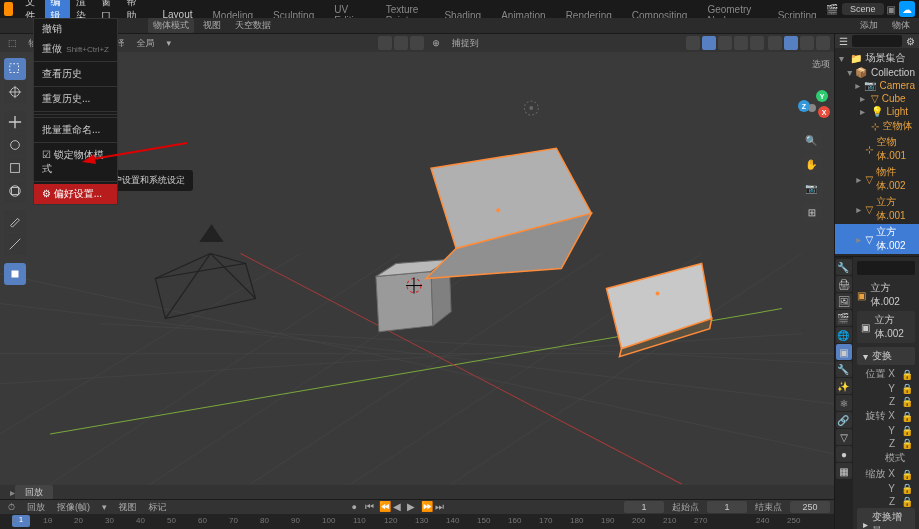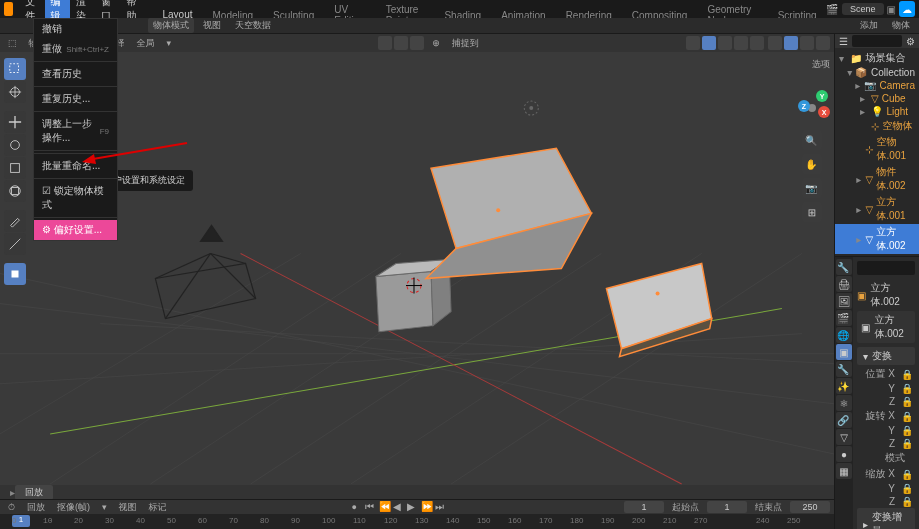--- a/index.html
+++ b/index.html
@@ -18,21 +18,21 @@
 .topbar .cloud-icon { width: 16px; height: 16px; background: #0099ff; border-radius: 3px; display: flex; align-items: center; justify-content: center; color: white; }
 
 
 .secondbar { height: 16px; background: #2b2b2b; display: flex; align-items: center; padding: 0 4px; gap: 4px; border-bottom: 1px solid #1a1a1a; position: relative; z-index: 5; }
 .secondbar .item { padding: 1px 5px; font-size: 9px; color: #aaa; }
 .secondbar .dropdown-item { padding: 1px 5px; font-size: 9px; color: #aaa; background: #3a3a3a; border-radius: 2px; }
 
 
 .dropdown { position: absolute; top: 18px; left: 33px; background: #1a1a1a; width: 85px; z-index: 100; border: 1px solid #333; }
 .dropdown-row { padding: 3px 8px; display: flex; justify-content: space-between; align-items: center; font-size: 9px; cursor: pointer; }
-.dropdown-row.highlight { background: #ec4899; color: white; }
+.dropdown-row.highlight { background: #b91c1c; color: white; }
 .dropdown-row .shortcut { color: #777; font-size: 8px; }
 .dropdown-sep { height: 1px; background: #333; margin: 2px 0; }
 
 
 .tooltip { position: absolute; top: 170px; left: 78px; background: #1a1a1a; padding: 4px 8px; border-radius: 3px; font-size: 9px; z-index: 99; }
 
 
 .main { display: flex; height: calc(100% - 34px); }
 .viewport-area { flex: 1; position: relative; display: flex; flex-direction: column; }
 .right-panel { width: 85px; background: #2b2b2b; border-left: 1px solid #1a1a1a; display: flex; flex-direction: column; }
@@ -166,24 +166,20 @@
     </div>
   <div class="dropdown-sep"></div>
   <div class="dropdown-row">
       <span>查看历史</span>
     </div>
   <div class="dropdown-sep"></div>
   <div class="dropdown-row">
       <span>重复历史...</span>
     </div>
   <div class="dropdown-sep"></div>
-  <div class="dropdown-row">
-      <span>调整上一步操作...</span>
-      <span class="shortcut">F9</span>
-    </div>
   <div class="dropdown-sep"></div>
   <div class="dropdown-sep"></div>
   <div class="dropdown-row">
       <span>批量重命名...</span>
     </div>
   <div class="dropdown-sep"></div>
   <div class="dropdown-row">
       <span>☑ <span>锁定物体模式</span></span>
     </div>
   <div class="dropdown-sep"></div>

